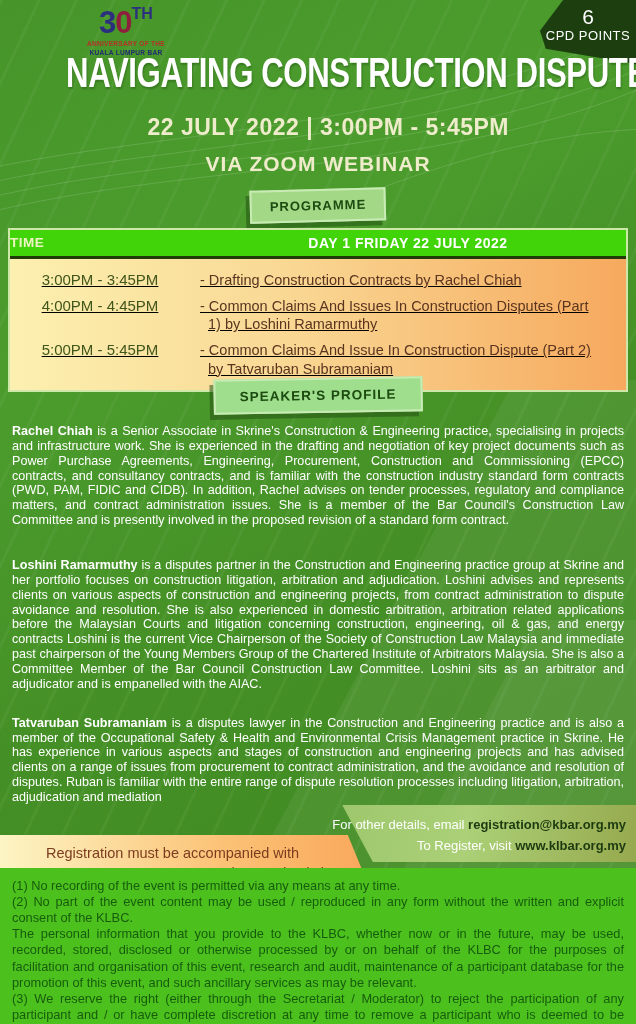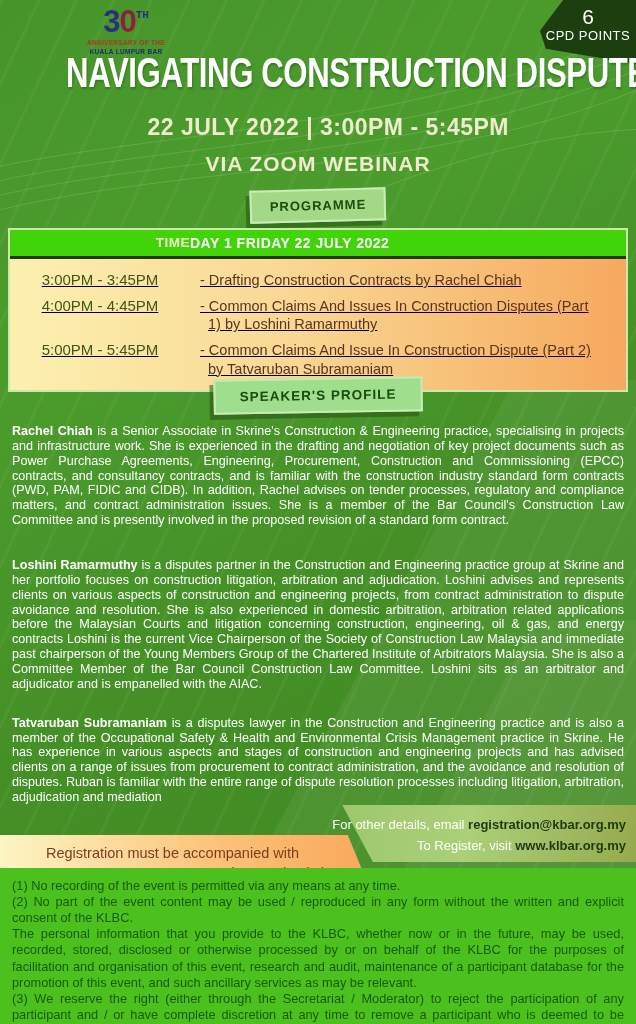--- a/index.html
+++ b/index.html
@@ -15,21 +15,21 @@
   .panel{position:absolute;background:rgba(255,255,255,0.06);pointer-events:none;}
   .p1{width:420px;height:520px;right:-160px;top:380px;transform:skewX(-28deg);}
   .p2{width:300px;height:300px;right:-120px;top:620px;transform:skewX(-28deg);background:rgba(255,255,255,0.05);}
   .swirls{position:absolute;left:0;top:0;pointer-events:none;}
 
   
   .logo{position:absolute;left:76px;top:6px;width:100px;text-align:center;line-height:1;}
   .logo-num{font-size:31px;font-weight:bold;letter-spacing:-1px;}
   .logo-3{color:#2b2f7d;}
   .logo-0{color:#8e1f3d;}
-  .logo-th{font-size:11px;color:#2b2f7d;vertical-align:14px;letter-spacing:0;font-family:Liberation Mono, monospace;}
+  .logo-th{font-size:16px;color:#2b2f7d;vertical-align:14px;letter-spacing:0;}
   .logo-l1{font-size:6.5px;font-weight:bold;color:#b53228;margin-top:3px;letter-spacing:.3px;}
   .logo-l2{font-size:6.5px;font-weight:bold;color:#232a70;margin-top:2px;letter-spacing:.3px;}
   .organiser{position:absolute;left:120px;right:100px;top:30px;text-align:center;color:#ffffff;font-size:15px;}
   .cpd{
     position:absolute;right:0;top:0;width:96px;height:64px;background:#1d3f10;
     clip-path:polygon(24% 0,100% 0,100% 100%,6% 76%,0 48%);
     color:#fff;text-align:center;padding-top:5px;box-sizing:border-box;
   }
   .cpd-num{font-size:21px;line-height:1.1;}
   .cpd-label{font-size:13px;letter-spacing:.5px;}
@@ -47,22 +47,22 @@
     position:absolute;left:50%;background:#a3d986;color:#1c4a10;font-weight:bold;
     border:2px solid #c9ebb5;box-shadow:-4px 5px 0 rgba(36,80,18,.55);
     padding:7px 18px;letter-spacing:1px;white-space:nowrap;
   }
   .badge-programme{top:189px;transform:translateX(-50%) rotate(-1.5deg);font-size:13px;}
   .badge-speaker{top:378px;transform:translateX(-50%) rotate(-1deg);font-size:13.5px;padding:8px 24px;background:#9ede8c;}
 
   
   .table{position:absolute;top:228px;left:8px;width:620px;border:2px solid #cde8a8;box-sizing:border-box;}
   .thead{display:flex;background:#41d509;border-bottom:3px solid #203a08;}
-  .th-time{width:180px;text-align:right;color:#eef3c2;font-weight:bold;font-size:13.5px;padding:5px 0;letter-spacing:.5px;}
-  .th-day{flex:1;color:#ffffff;font-weight:bold;font-size:14px;padding:5px 0;letter-spacing:.5px;}
+  .th-time{width:180px;text-align:left;color:#eef3c2;font-weight:bold;font-size:13.5px;padding:5px 0;letter-spacing:.5px;}
+  .th-day{flex:1;text-align:center;color:#ffffff;font-weight:bold;font-size:14px;padding:5px 0;letter-spacing:.5px;}
   .tbody{background:linear-gradient(90deg,#fcf0b0 0%,#f9d894 45%,#f6a95e 100%);padding:4px 0 12px;}
   .row{display:flex;margin-top:8px;text-decoration:underline;}
   .cell-time{width:180px;text-align:center;color:#41561b;font-size:15px;flex-shrink:0;}
   .cell-session{flex:1;color:#5a341f;font-size:14.5px;line-height:1.25;padding:0 22px 0 18px;text-indent:-8px;}
 
   
   .profiles{position:absolute;top:424px;left:12px;width:612px;color:#ffffff;}
   .profiles p{font-size:12.6px;line-height:1.18;text-align:justify;margin:0;}
   .profiles p.gap1{margin-bottom:30px;}
   .profiles p.gap2{margin-bottom:24px;}

